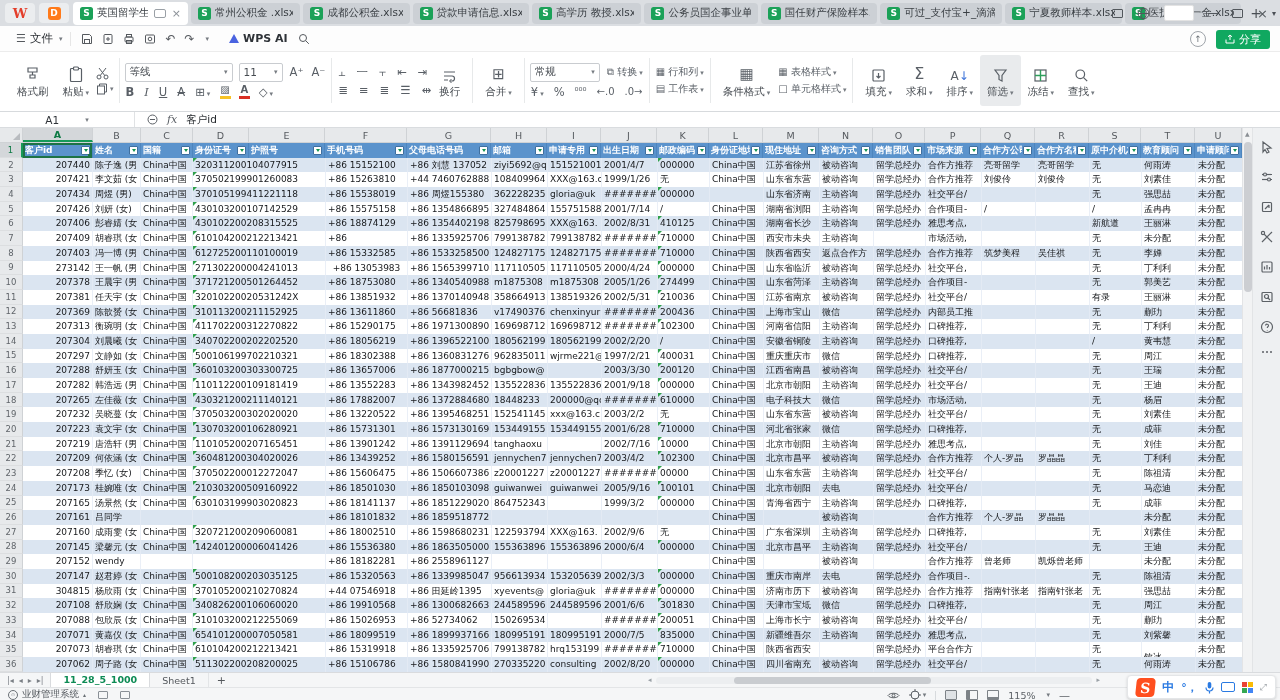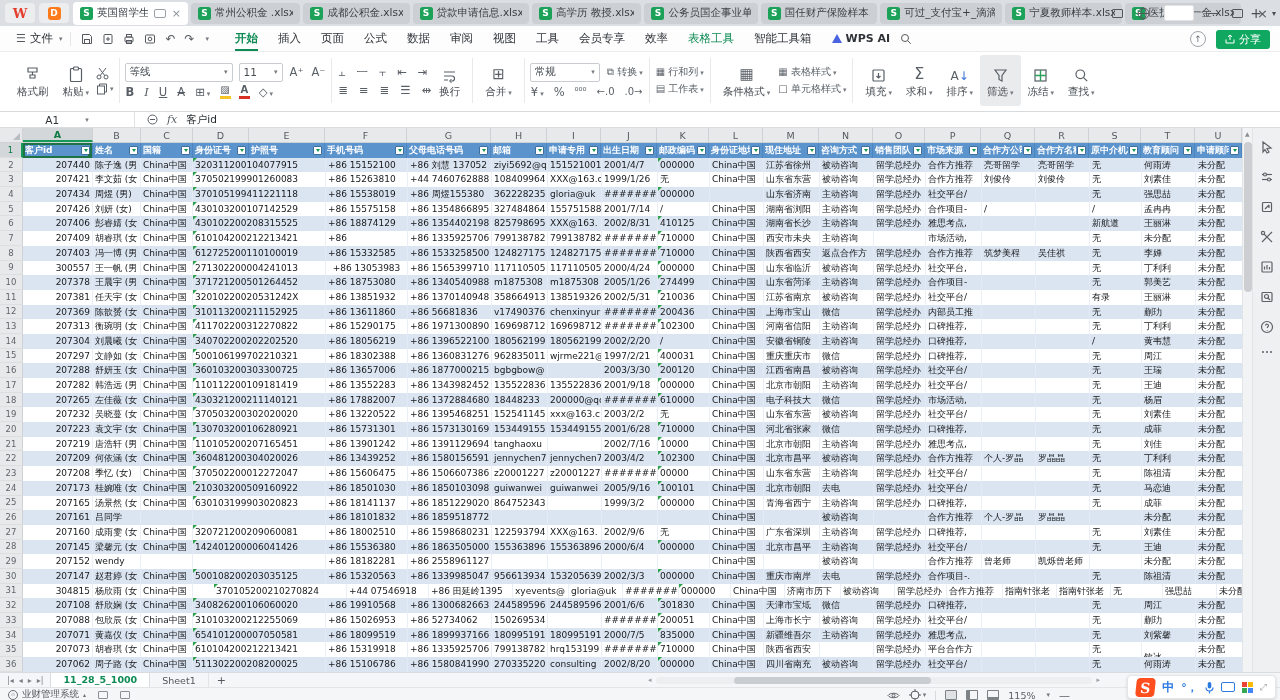--- a/index.html
+++ b/index.html
@@ -227,34 +227,20 @@
         <rect x="3.5" y="7.5" width="5" height="3" fill="none" stroke="#55595e"></rect>
       </svg>
     <svg width="12" height="12" viewBox="0 0 12 12">
         <rect x="1.5" y="2" width="9" height="8" rx="1" fill="none" stroke="#55595e"></rect>
         <circle cx="6" cy="6" r="1.8" fill="none" stroke="#55595e"></circle>
       </svg>
     <span class="undo">↶</span>
     <span class="undo">↷</span>
     <span class="caret">▾</span>
   </div>
-  <div class="menus" id="mitems">
-      <span class="mitem active">开始</span>
-      <span class="mitem">插入</span>
-      <span class="mitem">页面</span>
-      <span class="mitem">公式</span>
-      <span class="mitem">数据</span>
-      <span class="mitem">审阅</span>
-      <span class="mitem">视图</span>
-      <span class="mitem">工具</span>
-      <span class="mitem">会员专享</span>
-      <span class="mitem">效率</span>
-      <span class="mitem tool">表格工具</span>
-      <span class="mitem">智能工具箱</span>
-    </div>
   <div class="ai">
     <span class="aitri"></span>
     <span>WPS AI</span>
   </div>
   <svg width="12" height="12" viewBox="0 0 12 12" style="margin-left:10px">
       <circle cx="5" cy="5" r="3.5" fill="none" stroke="#55595e"></circle>
       <line x1="7.8" y1="7.8" x2="10.8" y2="10.8" stroke="#55595e"></line>
     </svg>
   <div class="mright">
     <span class="upl">↑</span>
@@ -730,21 +716,21 @@
           <div class="gc" style="width: 52px;">留学总经办</div>
           <div class="gc" style="width: 56px;">合作方推荐</div>
           <div class="gc" style="width: 54px;">筑梦美程</div>
           <div class="gc" style="width: 54px;">吴佳祺</div>
           <div class="gc" style="width: 52px;">无</div>
           <div class="gc" style="width: 54px;">李婵</div>
           <div class="gc" style="width: 47px;">未分配</div>
         </div>
         <div class="grow">
           <div class="rn">9</div>
-          <div class="gc ra" style="width: 70px;">300557</div>
+          <div class="gc ra" style="width: 70px;">273142</div>
           <div class="gc" style="width: 48px;">王一帆 (男</div>
           <div class="gc" style="width: 52px;">China中国</div>
           <div class="gc tri" style="width: 133px;">271302200004241013</div>
           <div class="gc" style="width: 82px; text-align: center;">+86 13053983</div>
           <div class="gc" style="width: 84px;">+86 1565399710</div>
           <div class="gc" style="width: 56px;">117110505</div>
           <div class="gc" style="width: 54px;">117110505</div>
           <div class="gc" style="width: 56px;">2000/4/24</div>
           <div class="gc tri" style="width: 52px;">000000</div>
           <div class="gc" style="width: 54px;">China中国</div>
@@ -1239,21 +1225,21 @@
           <div class="gc" style="width: 54px;"></div>
           <div class="gc" style="width: 52px;">无</div>
           <div class="gc" style="width: 54px;">陈祖清</div>
           <div class="gc" style="width: 47px;">未分配</div>
         </div>
         <div class="grow">
           <div class="rn">31</div>
           <div class="gc ra" style="width: 70px;">304815</div>
           <div class="gc" style="width: 48px;">杨欣雨 (女</div>
           <div class="gc" style="width: 52px;">China中国</div>
-          <div class="gc tri" style="width: 133px; margin-left: 21px;">370105200210270824</div>
+          <div class="gc tri" style="width: 133px;">370105200210270824</div>
           <div class="gc" style="width: 82px;">+44 07546918</div>
           <div class="gc" style="width: 84px;">+86 田延岭1395</div>
           <div class="gc" style="width: 56px;">xyevents@</div>
           <div class="gc" style="width: 54px;">gloria@uk</div>
           <div class="gc" style="width: 56px;">########</div>
           <div class="gc tri" style="width: 52px;">000000</div>
           <div class="gc" style="width: 54px;">China中国</div>
           <div class="gc" style="width: 56px;">济南市历下</div>
           <div class="gc" style="width: 54px;">被动咨询</div>
           <div class="gc" style="width: 52px;">留学总经办</div>

